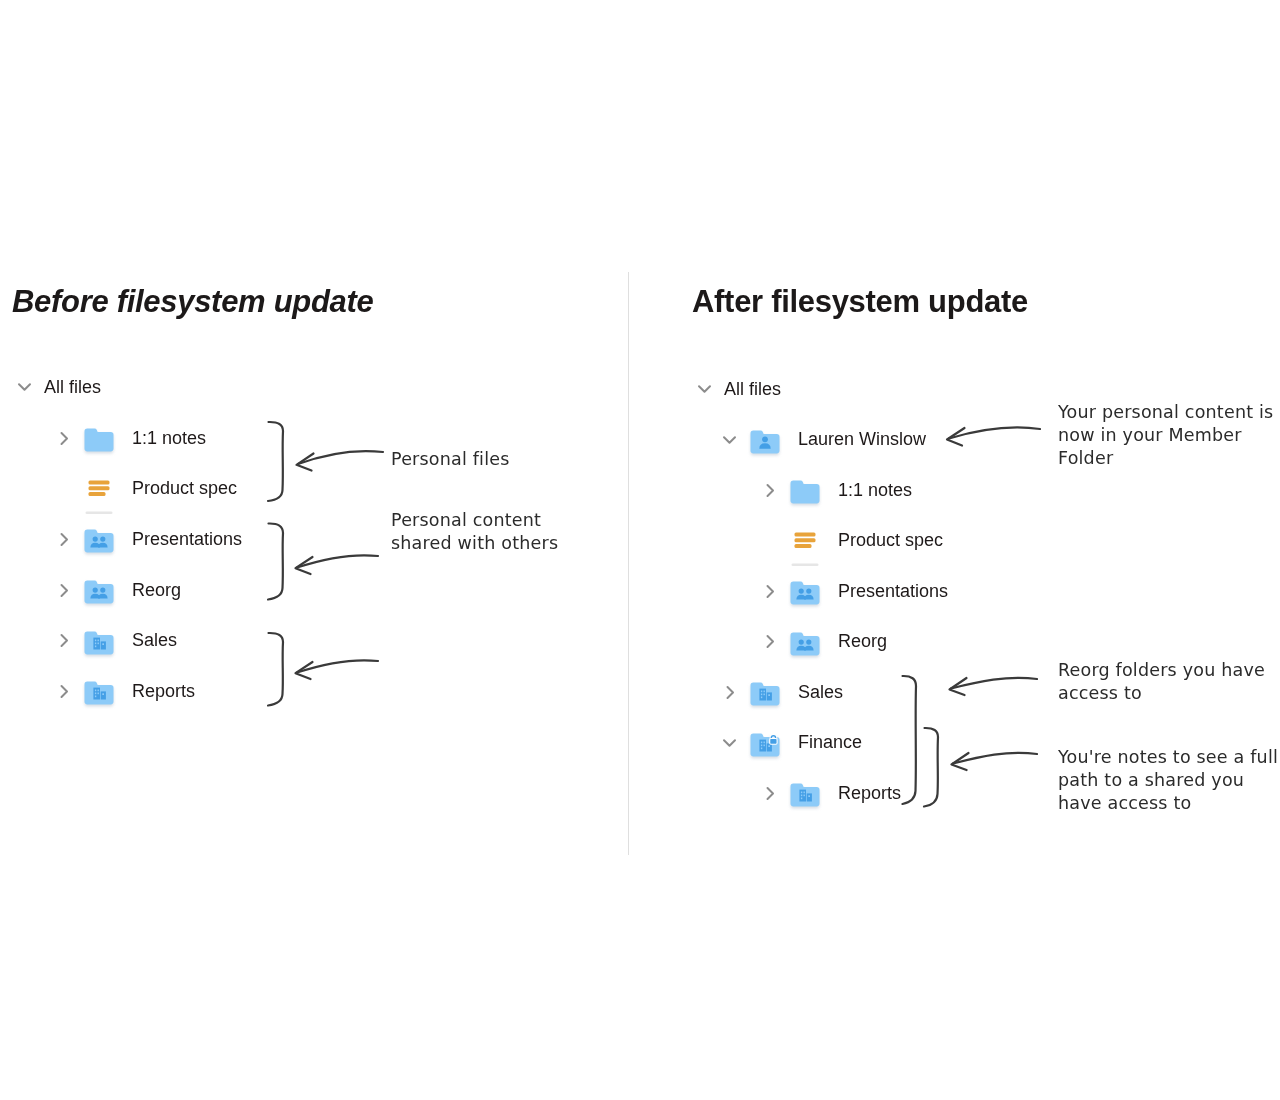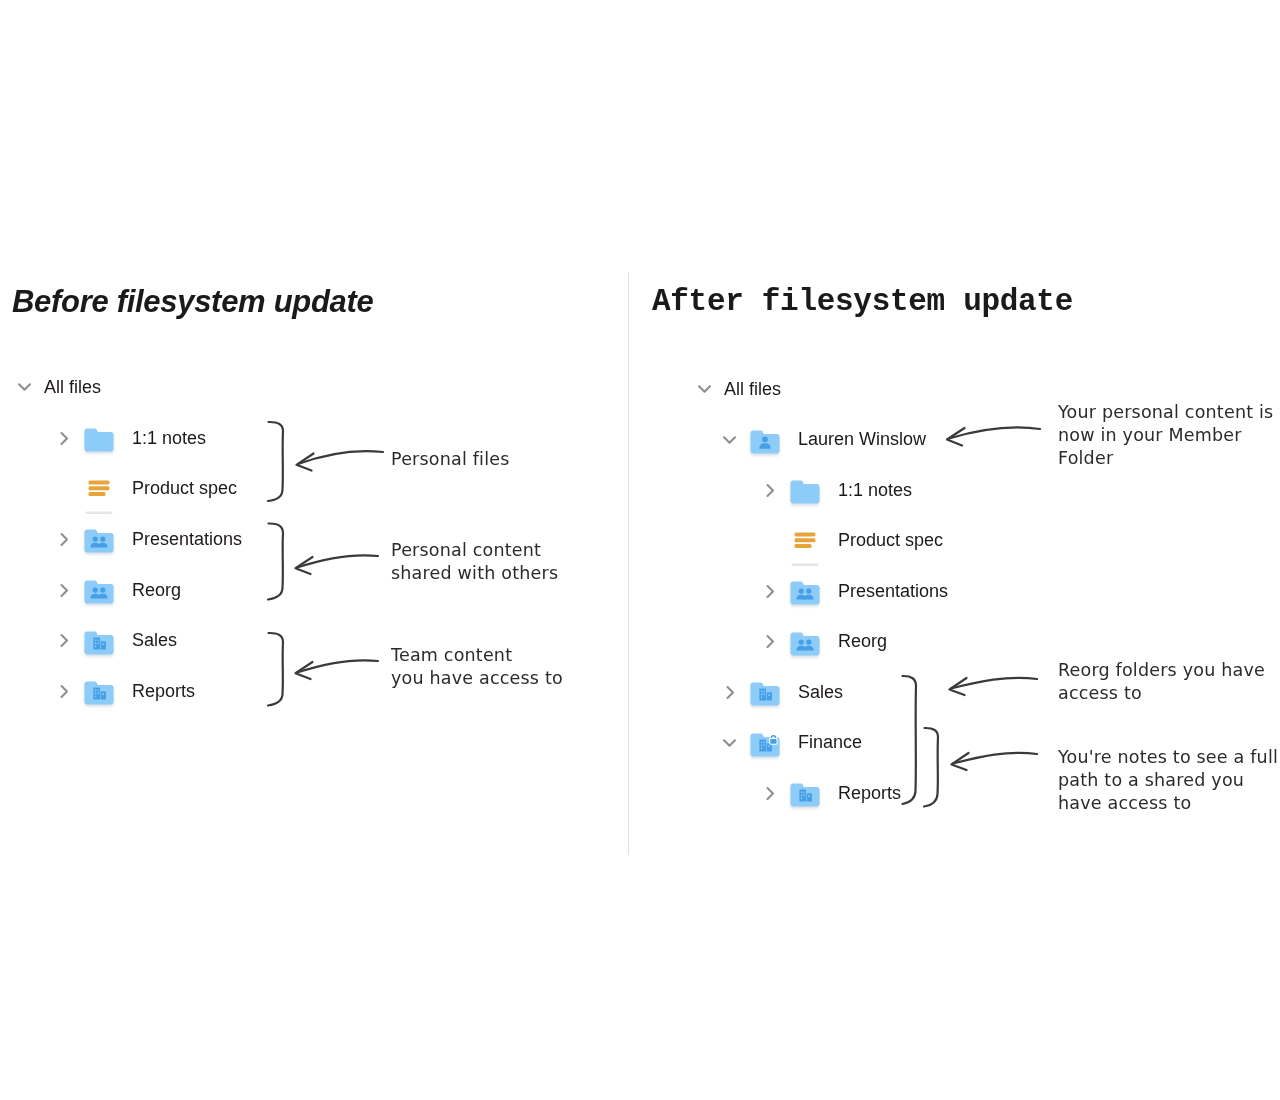--- a/index.html
+++ b/index.html
@@ -1,21 +1,21 @@
 <!DOCTYPE html>
 <html style="--background: #ffffff; --text: #1e1919; --title: #1c1919; --chevron: #8c8c8c; --folder: #8dcbf8; --folder-glyph: #449fe6; --paper-orange: #e8a33b; --paper-underline: #e6e6e6; --ink: #3a3a3a; --annotation: #2b2b2b; --divider: #dfdfdf;"><head>
 <meta charset="utf-8">
 <style>
   html,body{margin:0;padding:0;background:#fff;}
   .stage{position:relative;width:1280px;height:1100px;background:var(--background,#fff);
          font-family:"Liberation Sans", sans-serif;overflow:hidden;}
   h1.title{position:absolute;margin:0;font-size:31px;font-weight:700;
            color:var(--title,#1c1919);letter-spacing:-0.3px;white-space:nowrap;}
   #title-before{left:12px;top:284px;font-style:italic;}
-  #title-after{left:652px;top:284px;font-family:Liberation Mono, monospace;}
+  #title-after{left:692px;top:284px;}
   .divider{position:absolute;left:628px;top:272px;width:1px;height:583px;
            background:var(--divider,#dfdfdf);}
   .tree{position:absolute;left:0;width:1280px;}
   #tree-before{top:362px;}
   #tree-after{top:364px;}
   #tree-before .row{height:50.7px;}
   #tree-after .row{height:50.5px;}
   .row{display:flex;align-items:center;box-sizing:border-box;}
   #tree-before .lvl0{padding-left:17px;}
   #tree-before .lvl1{padding-left:56px;}
@@ -25,21 +25,21 @@
   .chev{width:15px;height:15px;margin-right:12px;display:flex;align-items:center;
         justify-content:center;flex:none;}
   .icon{width:32px;height:28px;margin-right:17px;position:relative;flex:none;}
   .icon svg{position:absolute;left:0;top:0;overflow:visible;}
   .icon.fold svg{filter:drop-shadow(0 2.5px 1.5px rgba(110,135,160,0.28));}
   .lbl{font-size:18px;color:var(--text,#1e1919);white-space:nowrap;}
   .ann{position:absolute;font-size:17.5px;line-height:23px;color:var(--annotation,#2b2b2b);
        letter-spacing:0.2px;font-family:"DejaVu Sans", sans-serif;
        white-space:nowrap;}
   #ann-l1{left:391px;top:448px;}
-  #ann-l2{left:391px;top:539px;}
+  #ann-l2{left:391px;top:509px;}
   #ann-l3{left:391px;top:644px;}
   #ann-r1{left:1058px;top:401px;}
   #ann-r2{left:1058px;top:659px;}
   #ann-r3{left:1058px;top:746px;}
   .overlay{position:absolute;left:0;top:0;pointer-events:none;}
   .ink{stroke:var(--ink,#3a3a3a);stroke-width:2.2;fill:none;
        stroke-linecap:round;stroke-linejoin:round;}
 </style>
 </head>
 <body>
@@ -379,24 +379,20 @@
     </g>
   </svg>
 
   <div class="ann" id="ann-l1">
       <div>Personal files</div>
     </div>
   <div class="ann" id="ann-l2">
       <div>Personal content</div>
       <div>shared with others</div>
     </div>
-  <div class="ann" id="ann-l3">
-      <div>Team content</div>
-      <div>you have access to</div>
-    </div>
   <div class="ann" id="ann-r1">
       <div>Your personal content is</div>
       <div>now in your Member</div>
       <div>Folder</div>
     </div>
   <div class="ann" id="ann-r2">
       <div>Reorg folders you have</div>
       <div>access to</div>
     </div>
   <div class="ann" id="ann-r3">

